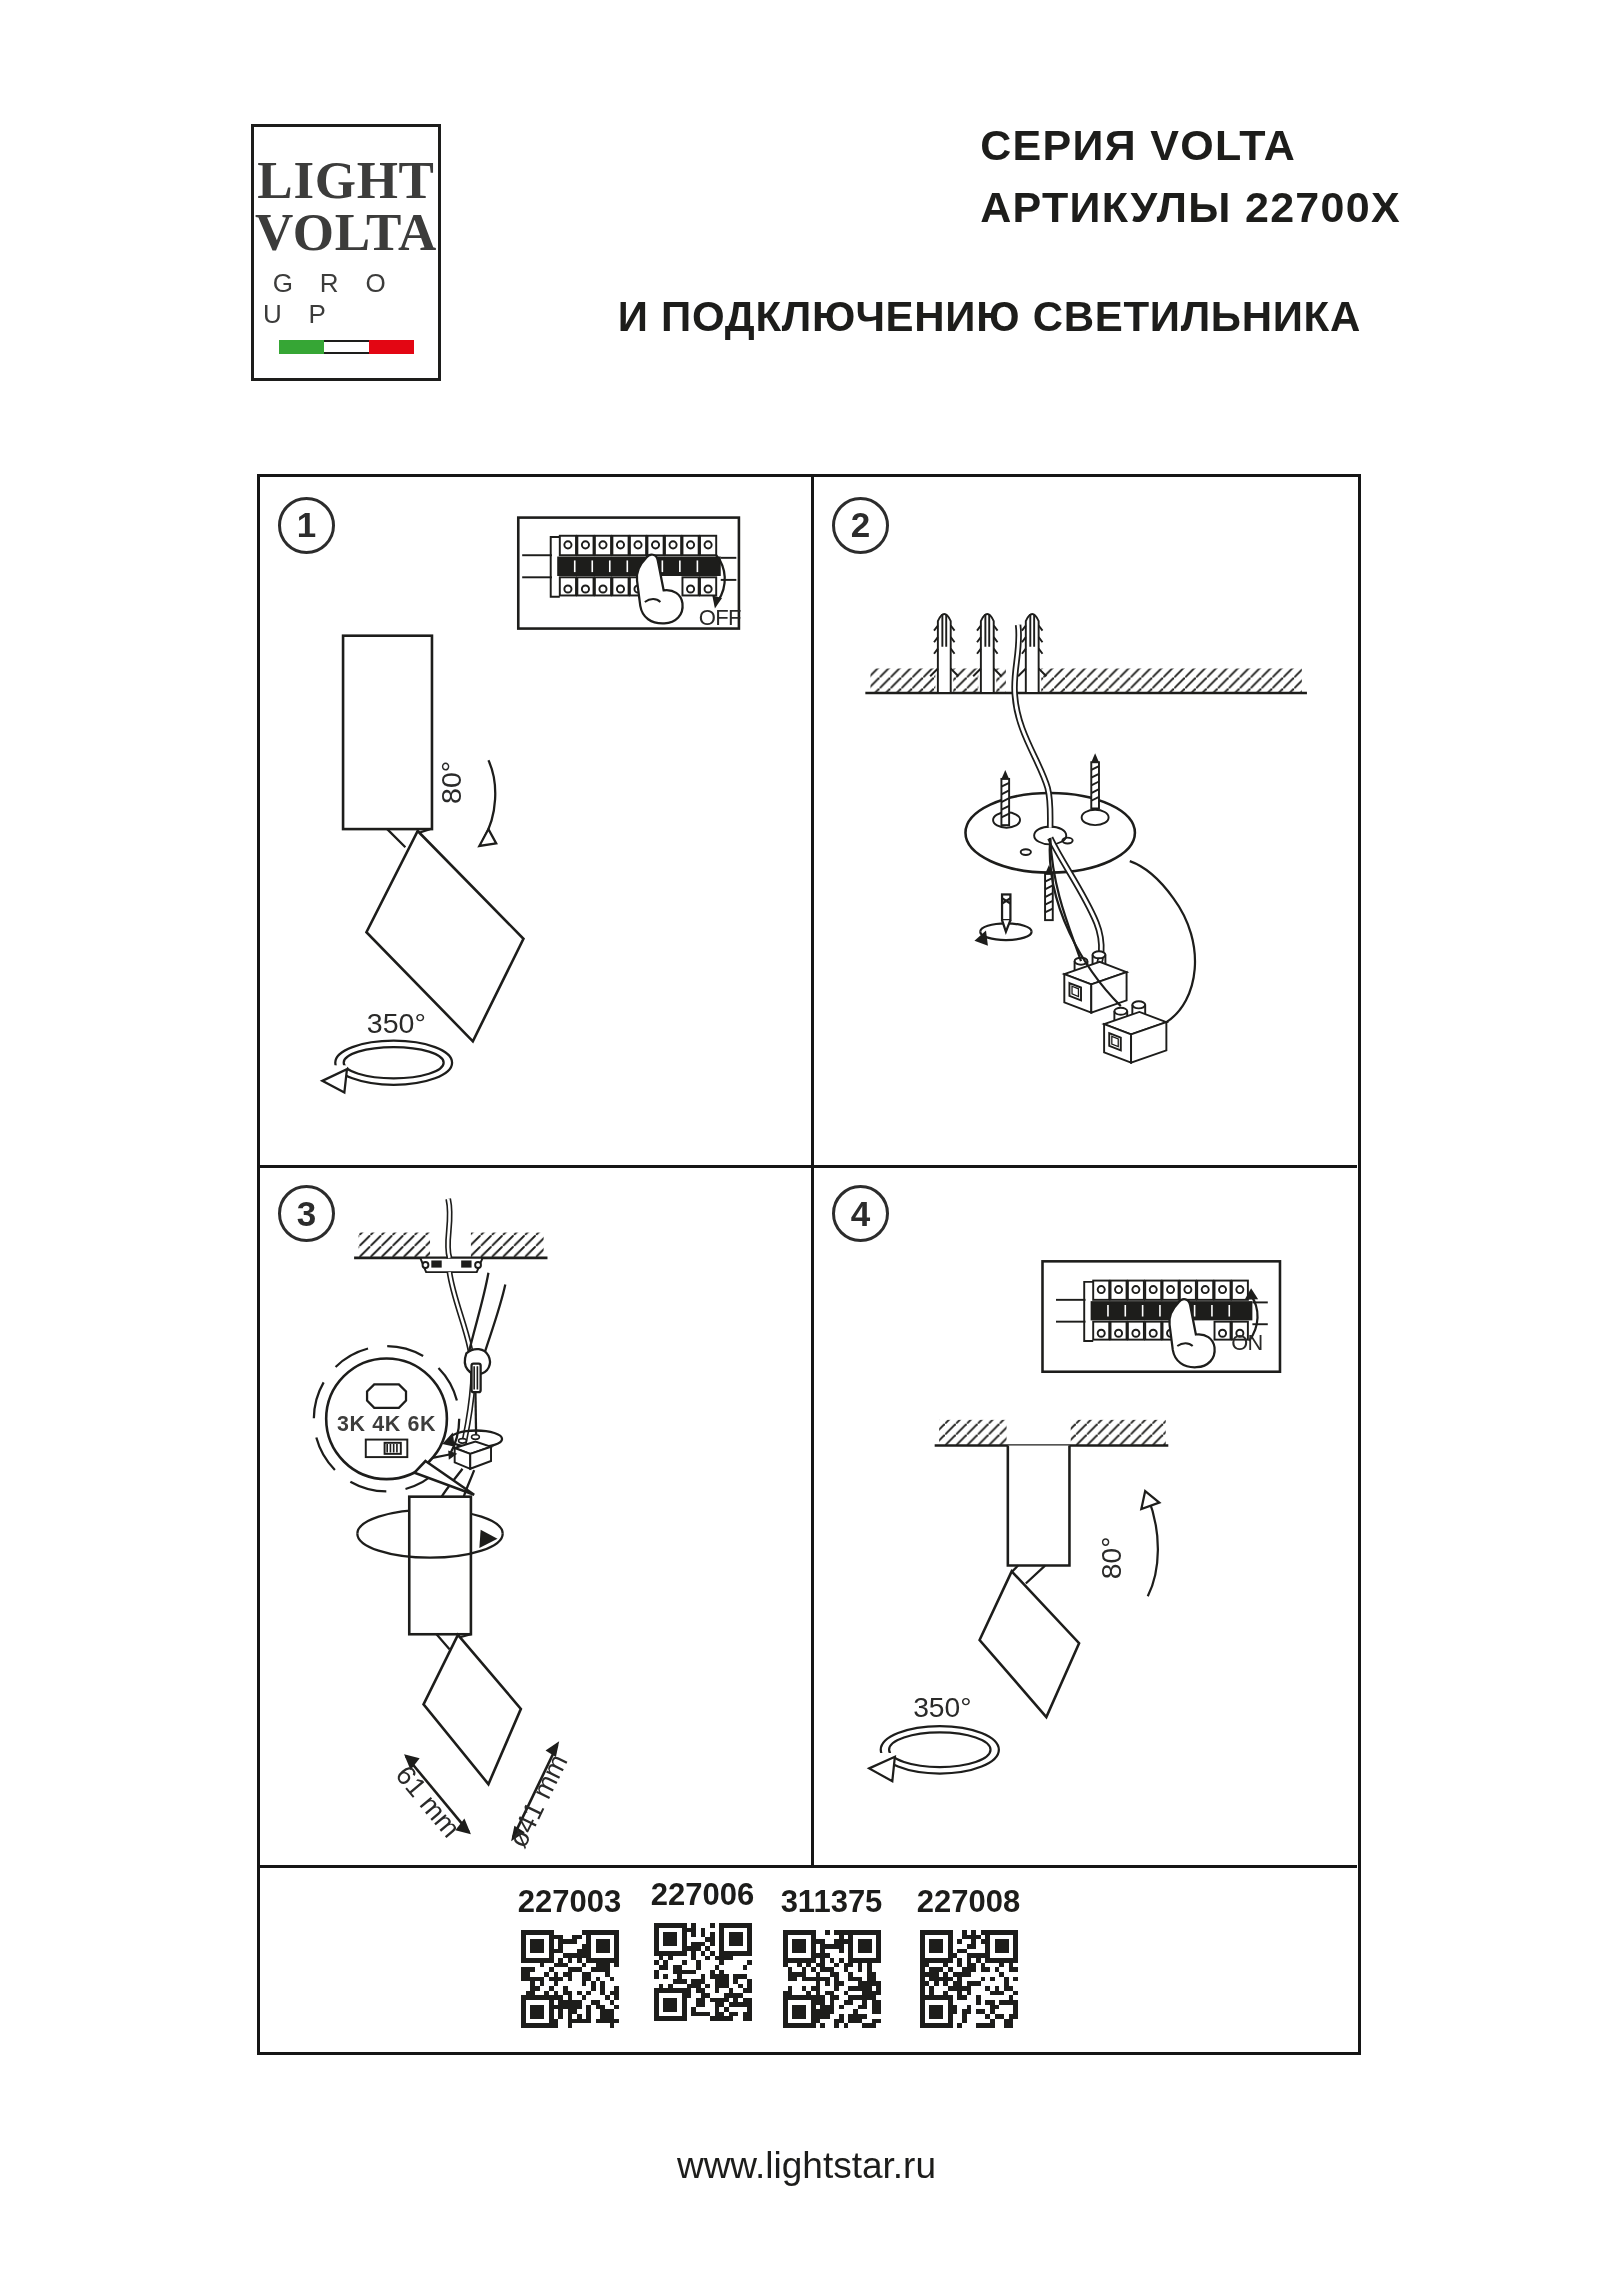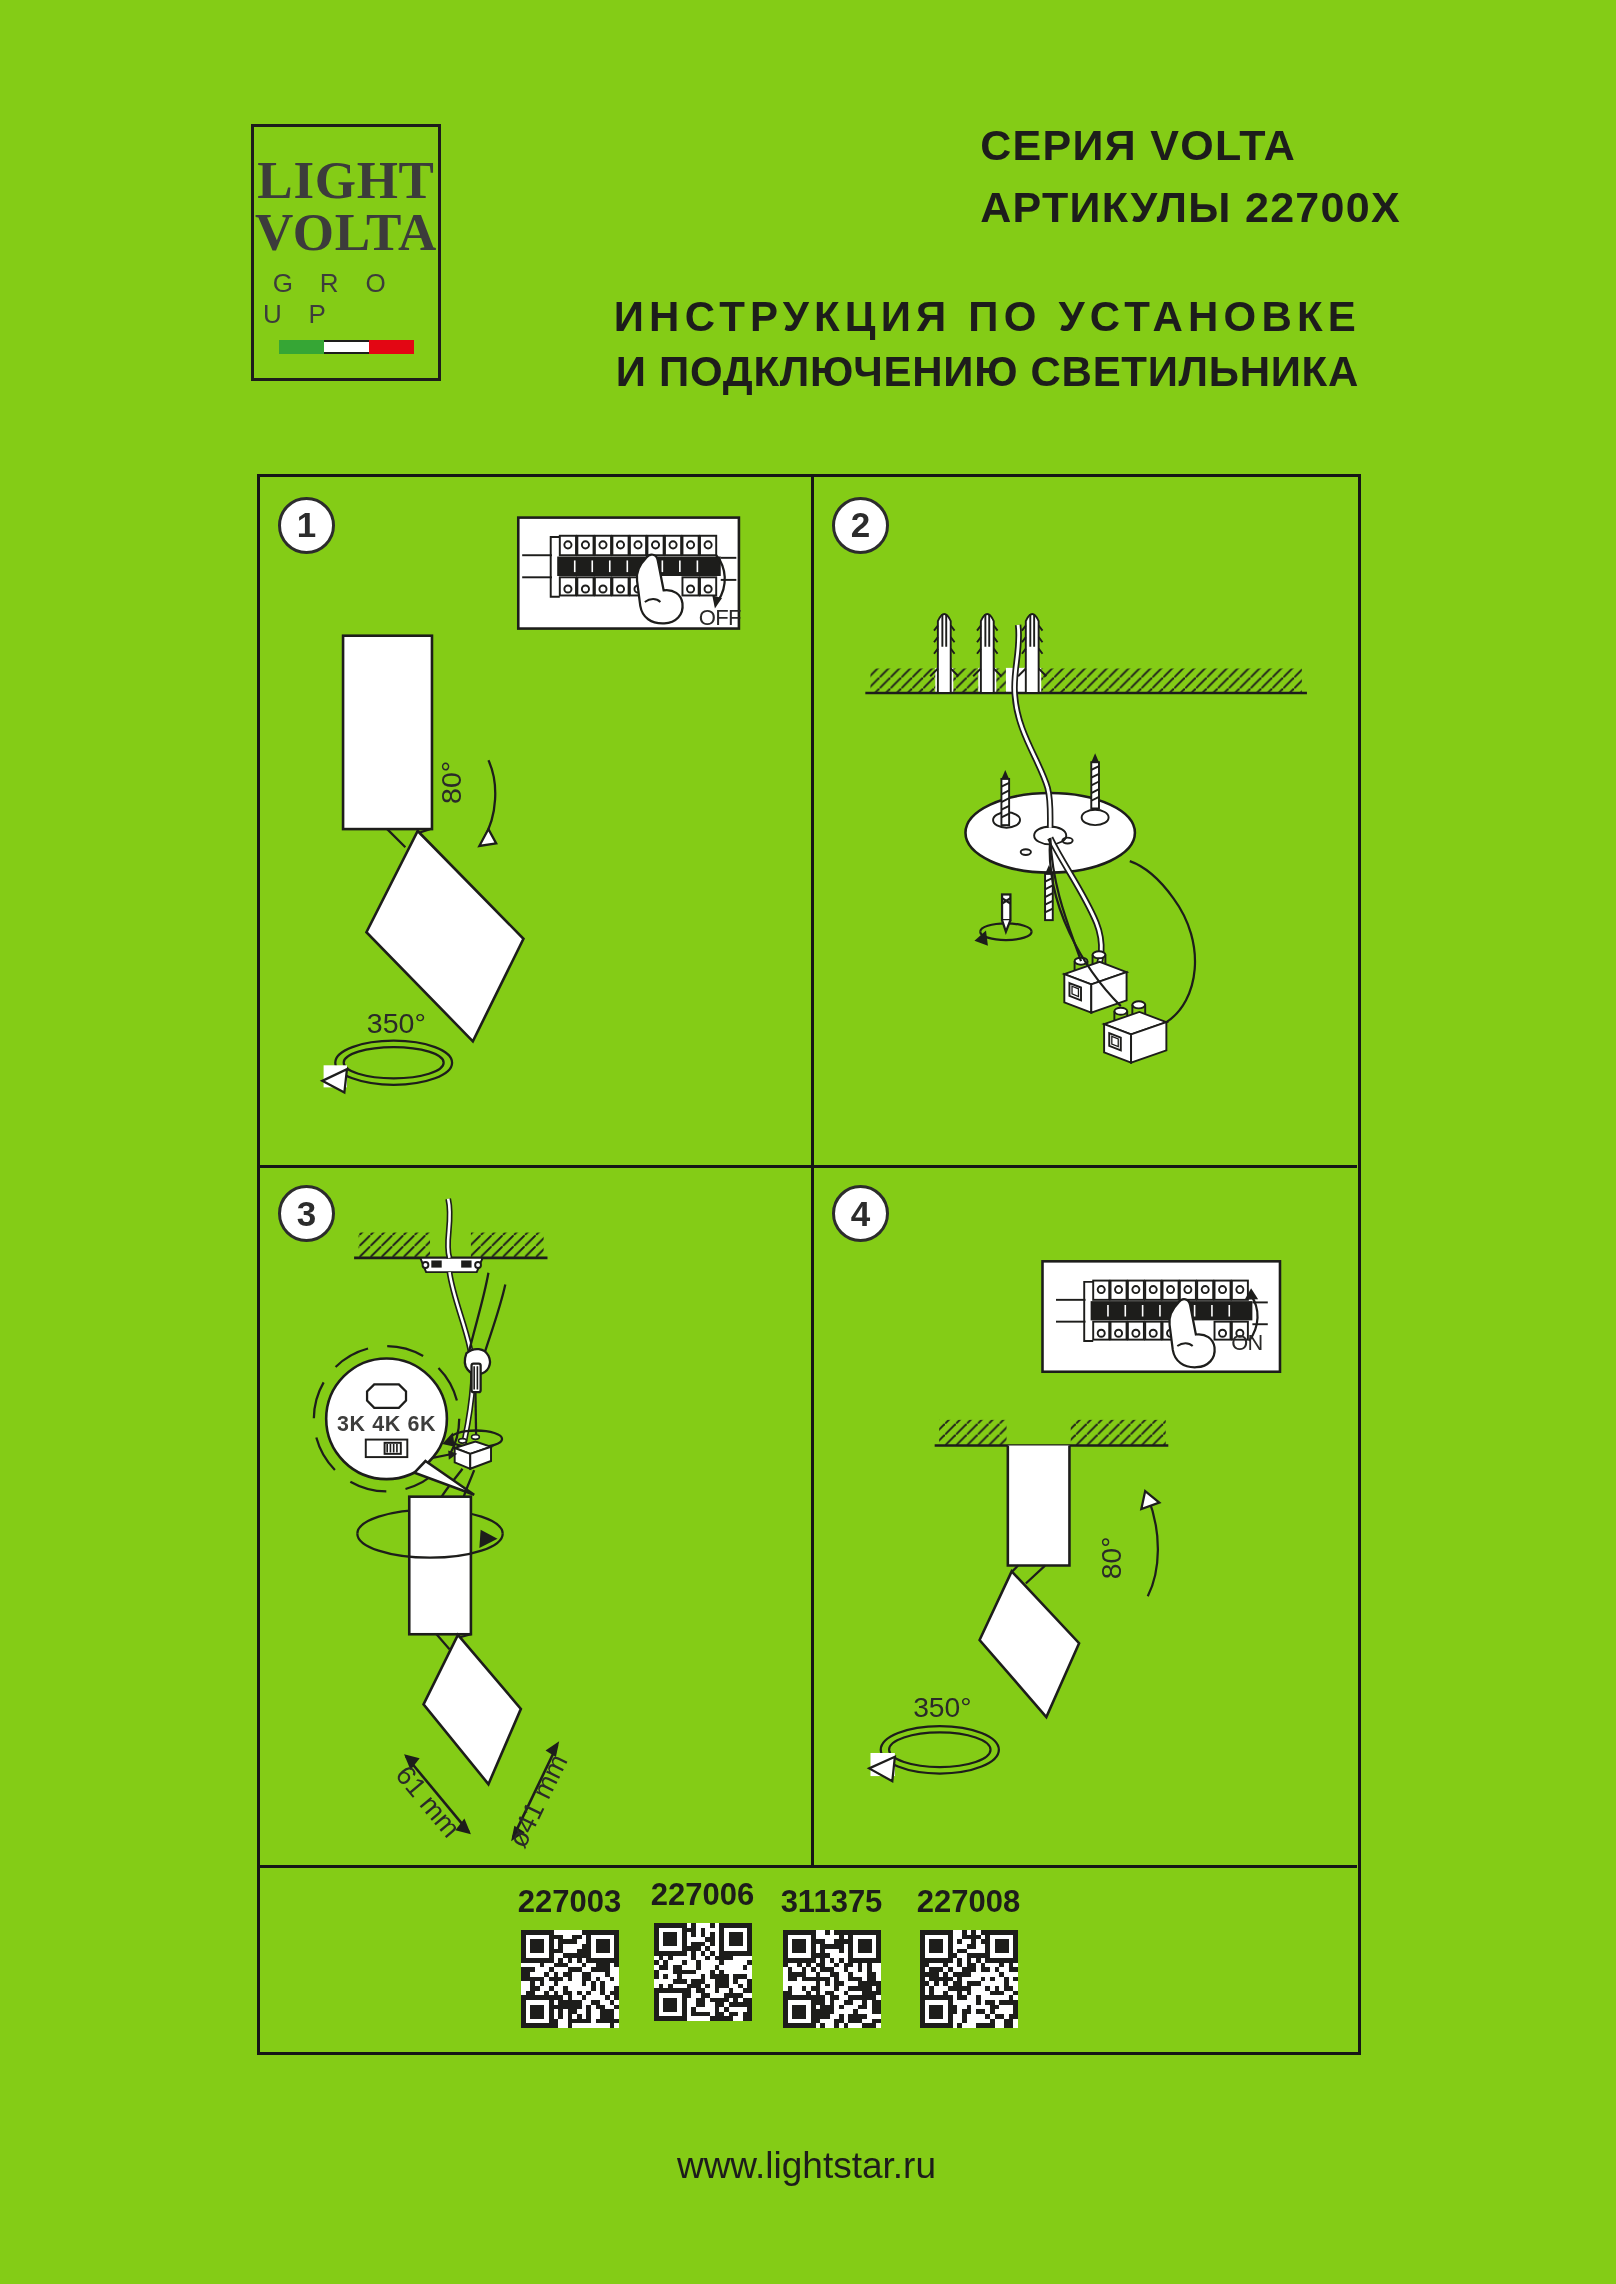--- a/index.html
+++ b/index.html
@@ -1,16 +1,16 @@
 <!DOCTYPE html>
 <html style="font-size:10.4px"><head>
 <meta charset="utf-8">
 <style>
   html,body{margin:0;padding:0;background:#9a9a9a;}
-  .page{position:relative;width:1616px;height:2284px;background:#84cc16;
+  .page{position:relative;width:1616px;height:2284px;background:#ffffff;
         font-family:"Liberation Sans",sans-serif;color:#1d1d1b;overflow:hidden;}
   .abs{position:absolute;}
 
   
   .logo-box{left:251px;top:124px;width:190px;height:257px;border:3.3px solid #1d1d1b;
             box-sizing:border-box;display:flex;flex-direction:column;align-items:center;
             justify-content:center;padding-top:3.9px;}
   .logo-word{font-family:"Liberation Serif",serif;font-weight:700;font-size:53px;
              line-height:0.98;letter-spacing:0.7px;color:#3c3c3b;}
   .logo-group{font-size:26px;font-weight:400;letter-spacing:9.8px;color:#3c3c3b;
@@ -66,21 +66,20 @@
       <div class="seg seg-white"></div>
       <div class="seg seg-red"></div>
     </div>
   </div>
 
   <div class="abs series-block">
     <div>СЕРИЯ VOLTA</div>
     <div>АРТИКУЛЫ 22700X</div>
   </div>
   <div class="abs instr-block">
-    <div class="instr-line1">ИНСТРУКЦИЯ ПО УСТАНОВКЕ</div>
     <div class="instr-line2">И ПОДКЛЮЧЕНИЮ СВЕТИЛЬНИКА</div>
   </div>
 
   <div class="abs grid">
 
     <div class="abs divider" style="left:551px;top:0;width:2.6px;height:1388px;"></div>
     <div class="abs divider" style="left:0;top:688px;width:1097px;height:2.6px;"></div>
     <div class="abs divider" style="left:0;top:1388px;width:1097px;height:2.6px;"></div>
 
     <svg class="panel-svg" style="left:0;top:0;" width="549" height="686" viewBox="0 0 846 1056">

